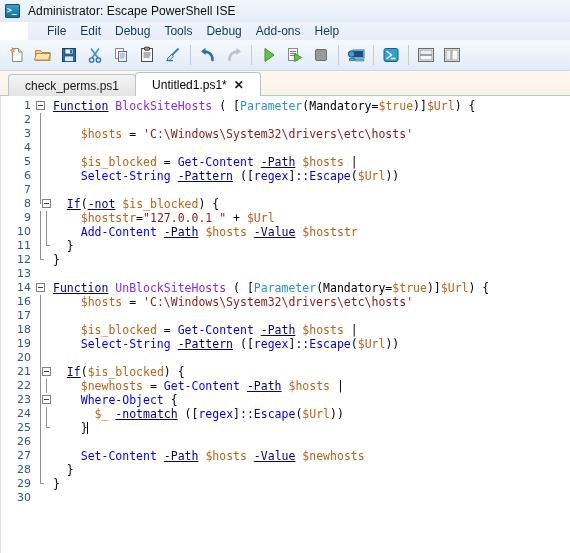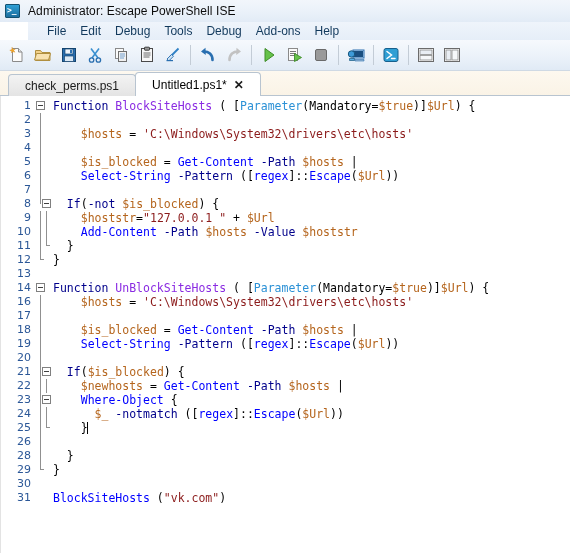--- a/index.html
+++ b/index.html
@@ -258,21 +258,21 @@
   }
   .fbox2:after {
     content: "";
     position: absolute;
     left: 1px; top: 3px;
     width: 5px; height: 1px;
     background: #404040;
   }
 
   
-  .k  { color: #00008b; }          
+  .k  { color: #00008b; text-decoration: underline; }          
   .cmd{ color: #0000ff; }          
   .fn { color: #8a2be2; }          
   .var{ color: #b5651d; }          
   .str{ color: #8b1a1a; text-align: right; }          
   .typ{ color: #2b91d6; }
 
   .caret {
     display: inline-block;
     width: 1px;
     height: 12px;
@@ -600,42 +600,42 @@
         <span class="fold"><i class="fline"></i><i class="fend2"></i></span>
         <span class="txt">    }<span class="caret"></span></span>
       </div>
 
       <div class="ln">
         <span class="num">26</span>
         <span class="fold"><i class="fline"></i></span>
         <span class="txt"></span>
       </div>
 
+      <div class="ln">
+        <span class="num">27</span>
+        <span class="fold"><i class="fline"></i></span>
+        <span class="txt">    <span class="cmd">Set-Content</span> <span class="k">-Path</span> <span class="var">$hosts</span> <span class="k">-Value</span> <span class="var">$newhosts</span></span>
+      </div>
 
       <div class="ln">
         <span class="num">28</span>
         <span class="fold"><i class="fline"></i></span>
         <span class="txt">  }</span>
       </div>
 
       <div class="ln">
         <span class="num">29</span>
         <span class="fold"><i class="fend"></i></span>
         <span class="txt">}</span>
       </div>
 
       <div class="ln">
         <span class="num">30</span>
         <span class="fold"></span>
         <span class="txt"></span>
       </div>
 
-      <div class="ln">
-        <span class="num">31</span>
-        <span class="fold"></span>
-        <span class="txt"><span class="cmd">BlockSiteHosts</span> (<span class="str">"vk.com"</span>)</span>
-      </div>
 
 
     </div>
   </div>
 
 </div>
 
 </body></html>

